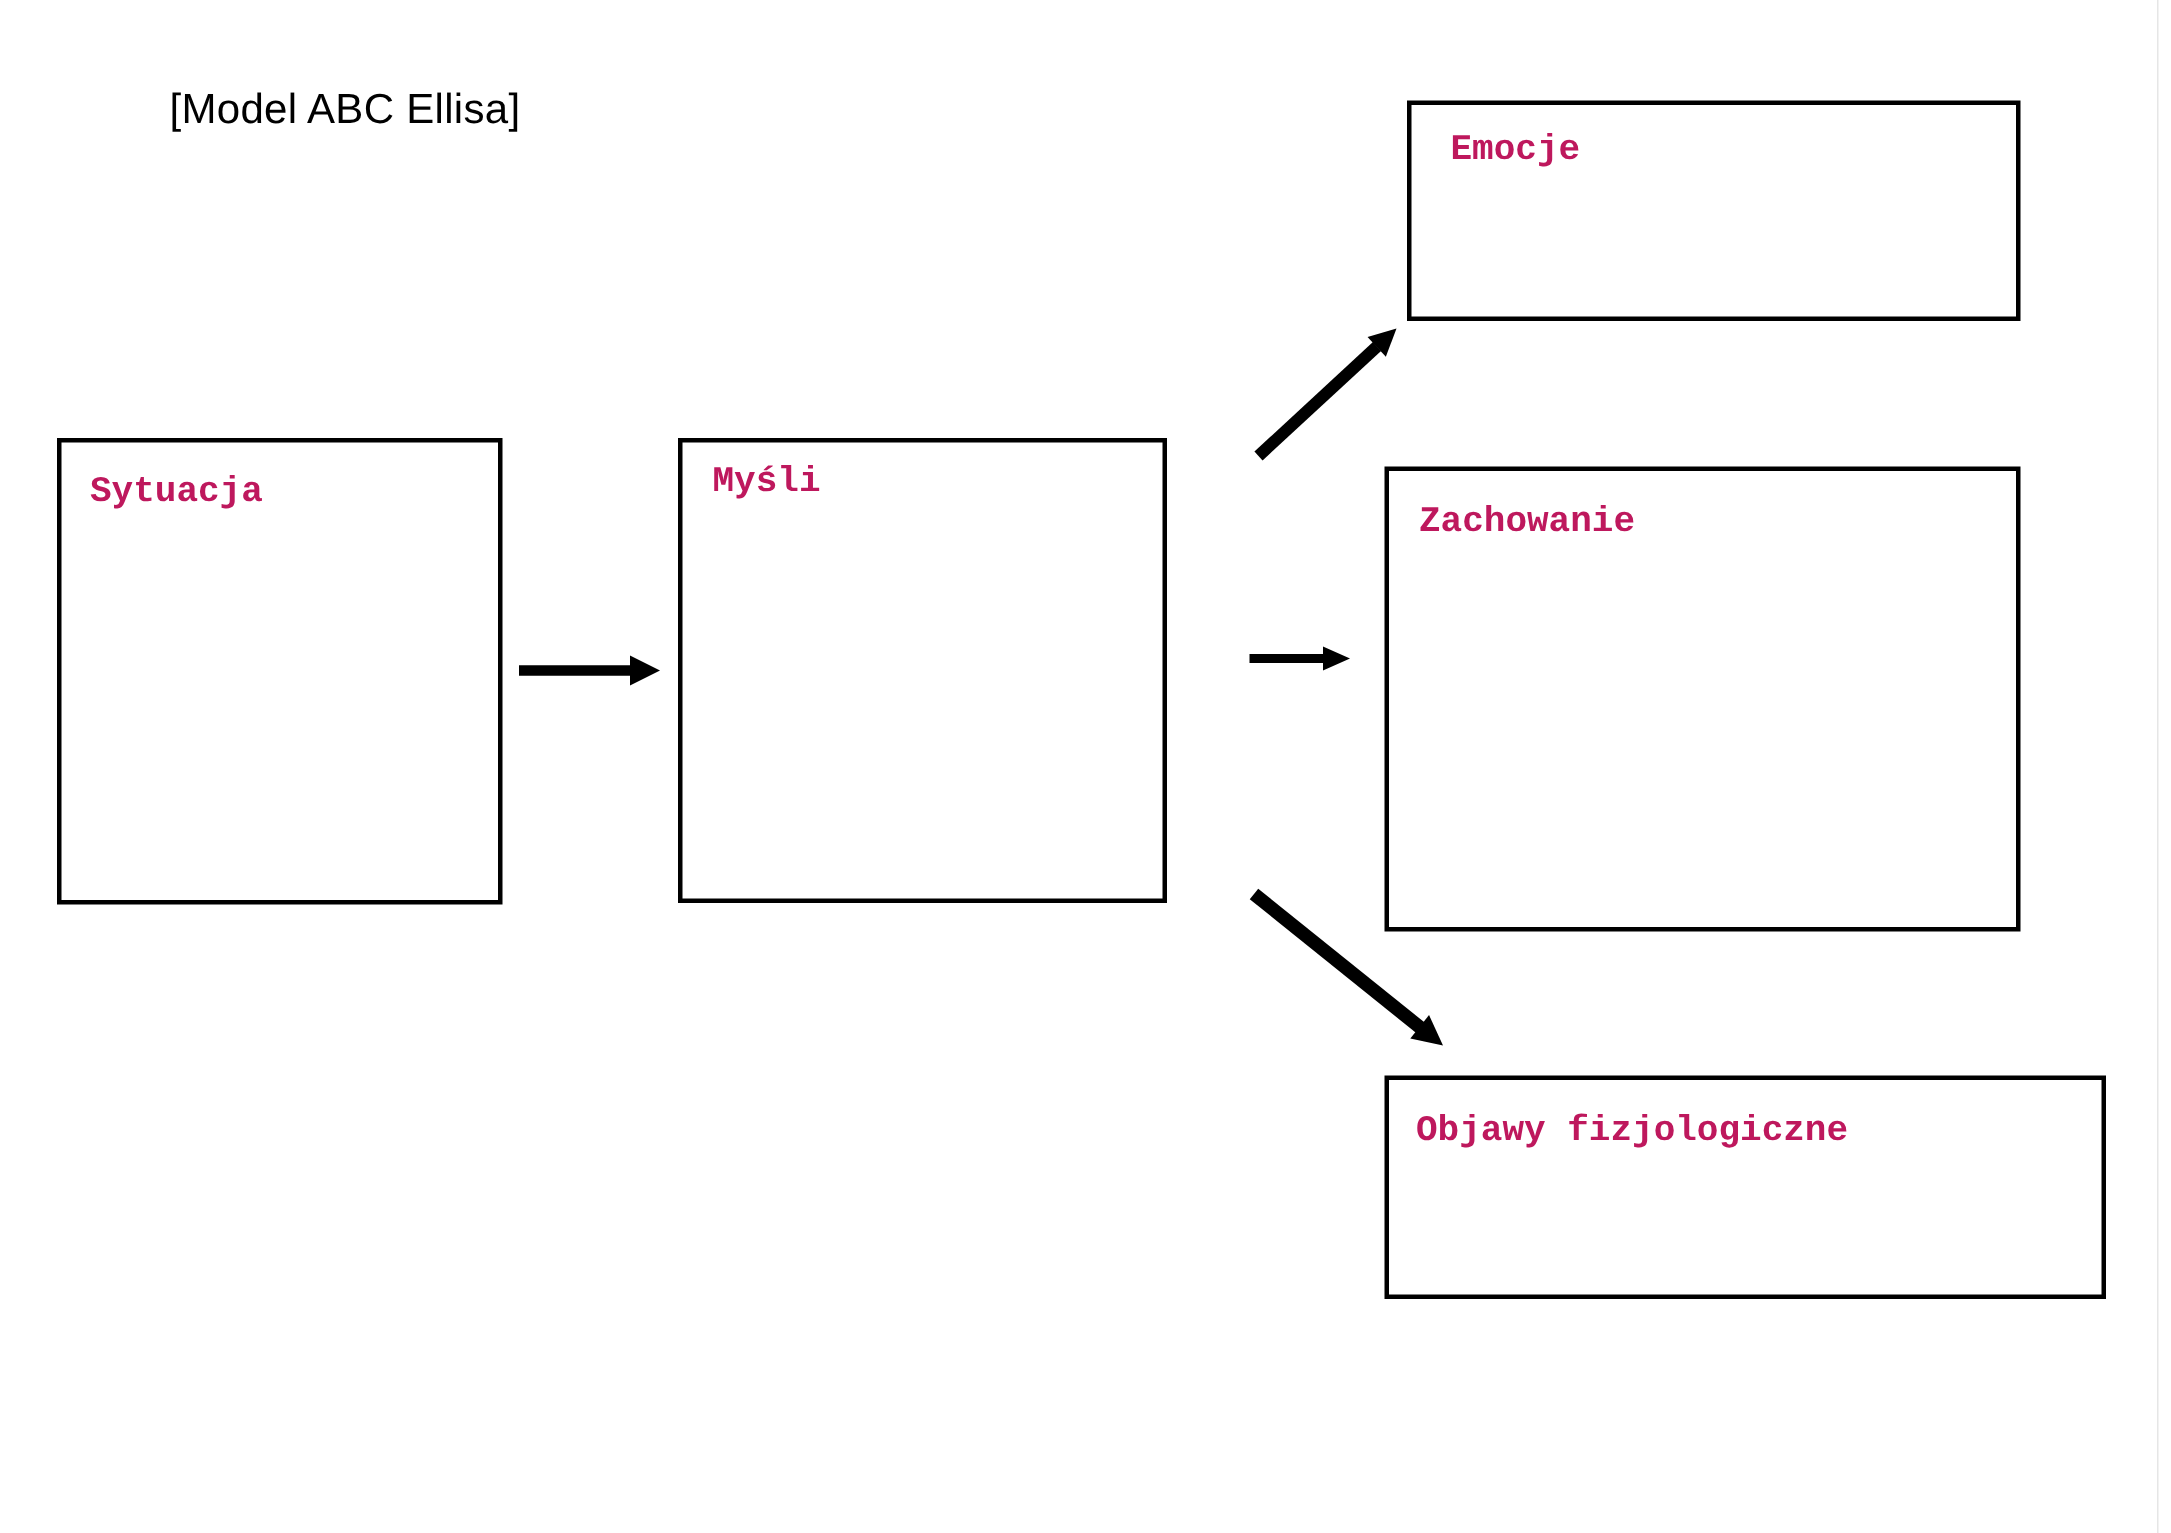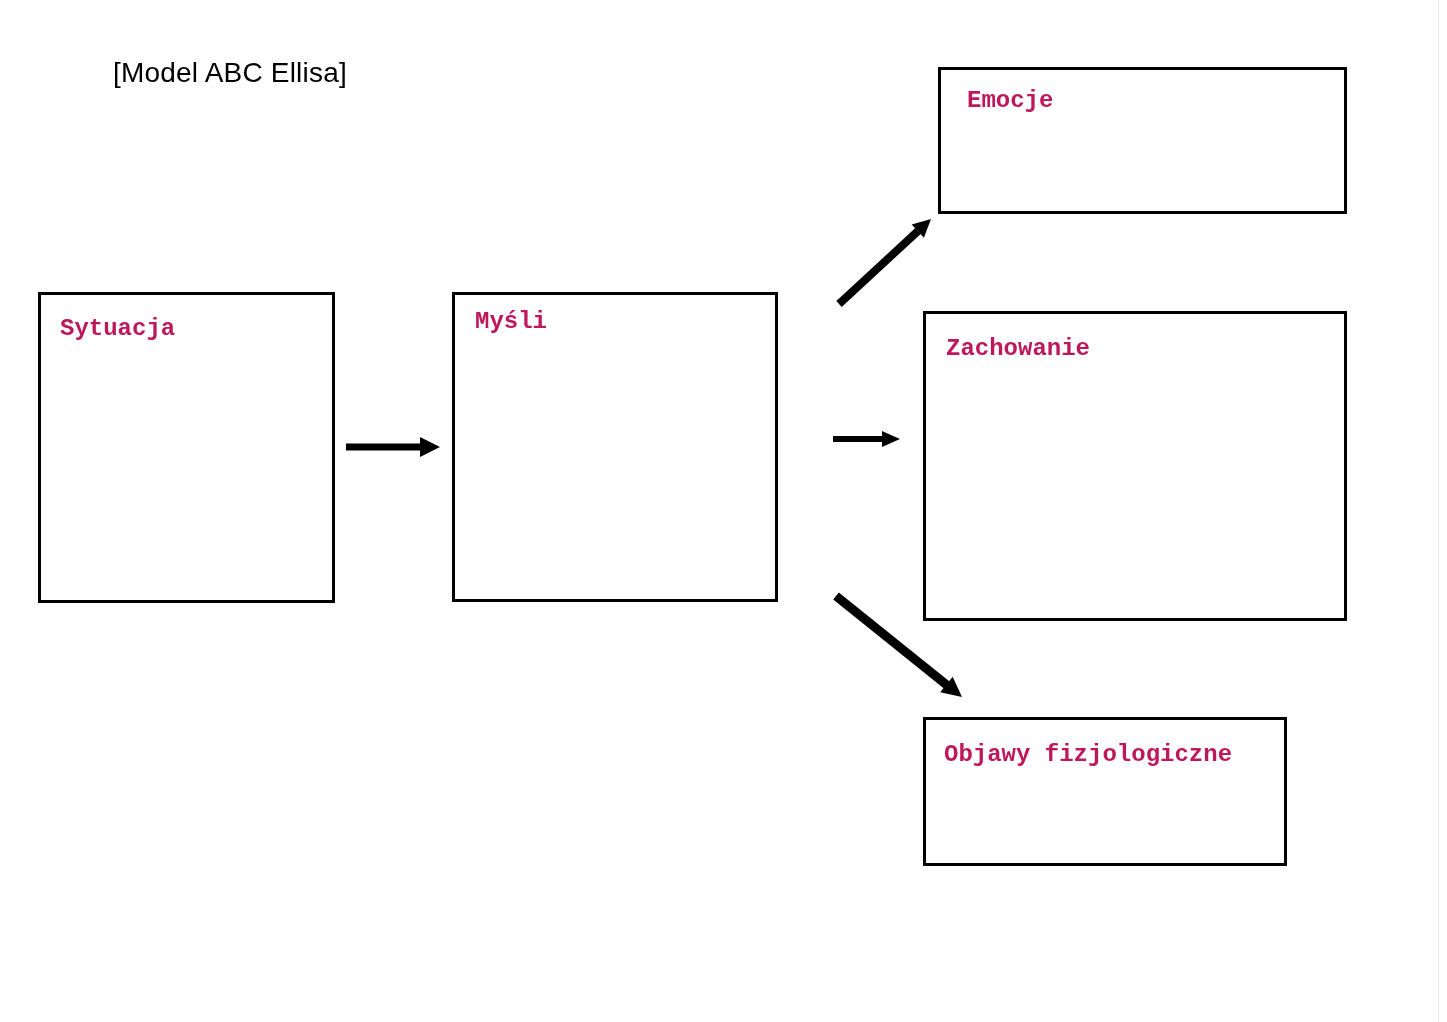--- a/index.html
+++ b/index.html
@@ -36,21 +36,21 @@
     font-size:24px;
     font-weight:bold;
     color:#be185d;
     line-height:1.2;
     font-family:Liberation Mono, monospace;
   }
   #box-sytuacja   {left:38px;  top:292px; width:297px; height:311px; padding:20px 0 16px 19px;}
   #box-mysli      {left:452px; top:292px; width:326px; height:310px; padding:13px 0 0 20px;}
   #box-emocje     {left:938px; top:67px;  width:409px; height:147px; padding:17px 0 0 26px;}
   #box-zachowanie {left:923px; top:292px; width:424px; height:310px; padding:21px 0 0 20px;margin-top:19px;}
-  #box-objawy     {left:923px; top:717px; width:364px; height:149px; padding:21px 0 0 18px;}
+  #box-objawy     {left:923px; top:717px; width:481px; height:149px; padding:21px 0 0 18px;}
   .arrows{
     position:absolute;
     left:0;top:0;
     width:1447px;height:1022px;
     pointer-events:none;
     color:var(--arrow);
   }
   .arrows line{stroke:currentColor;}
   .arrows polygon{fill:currentColor;stroke:none;}
   .canvas-edge{

